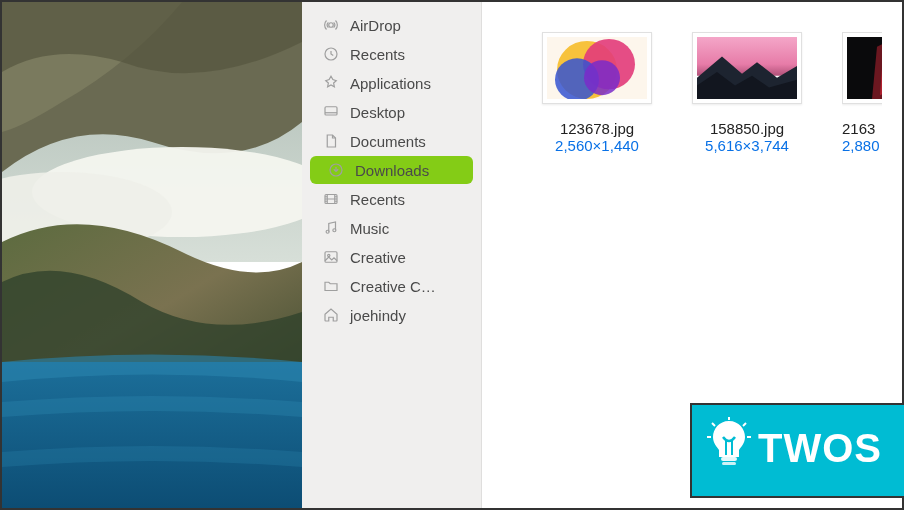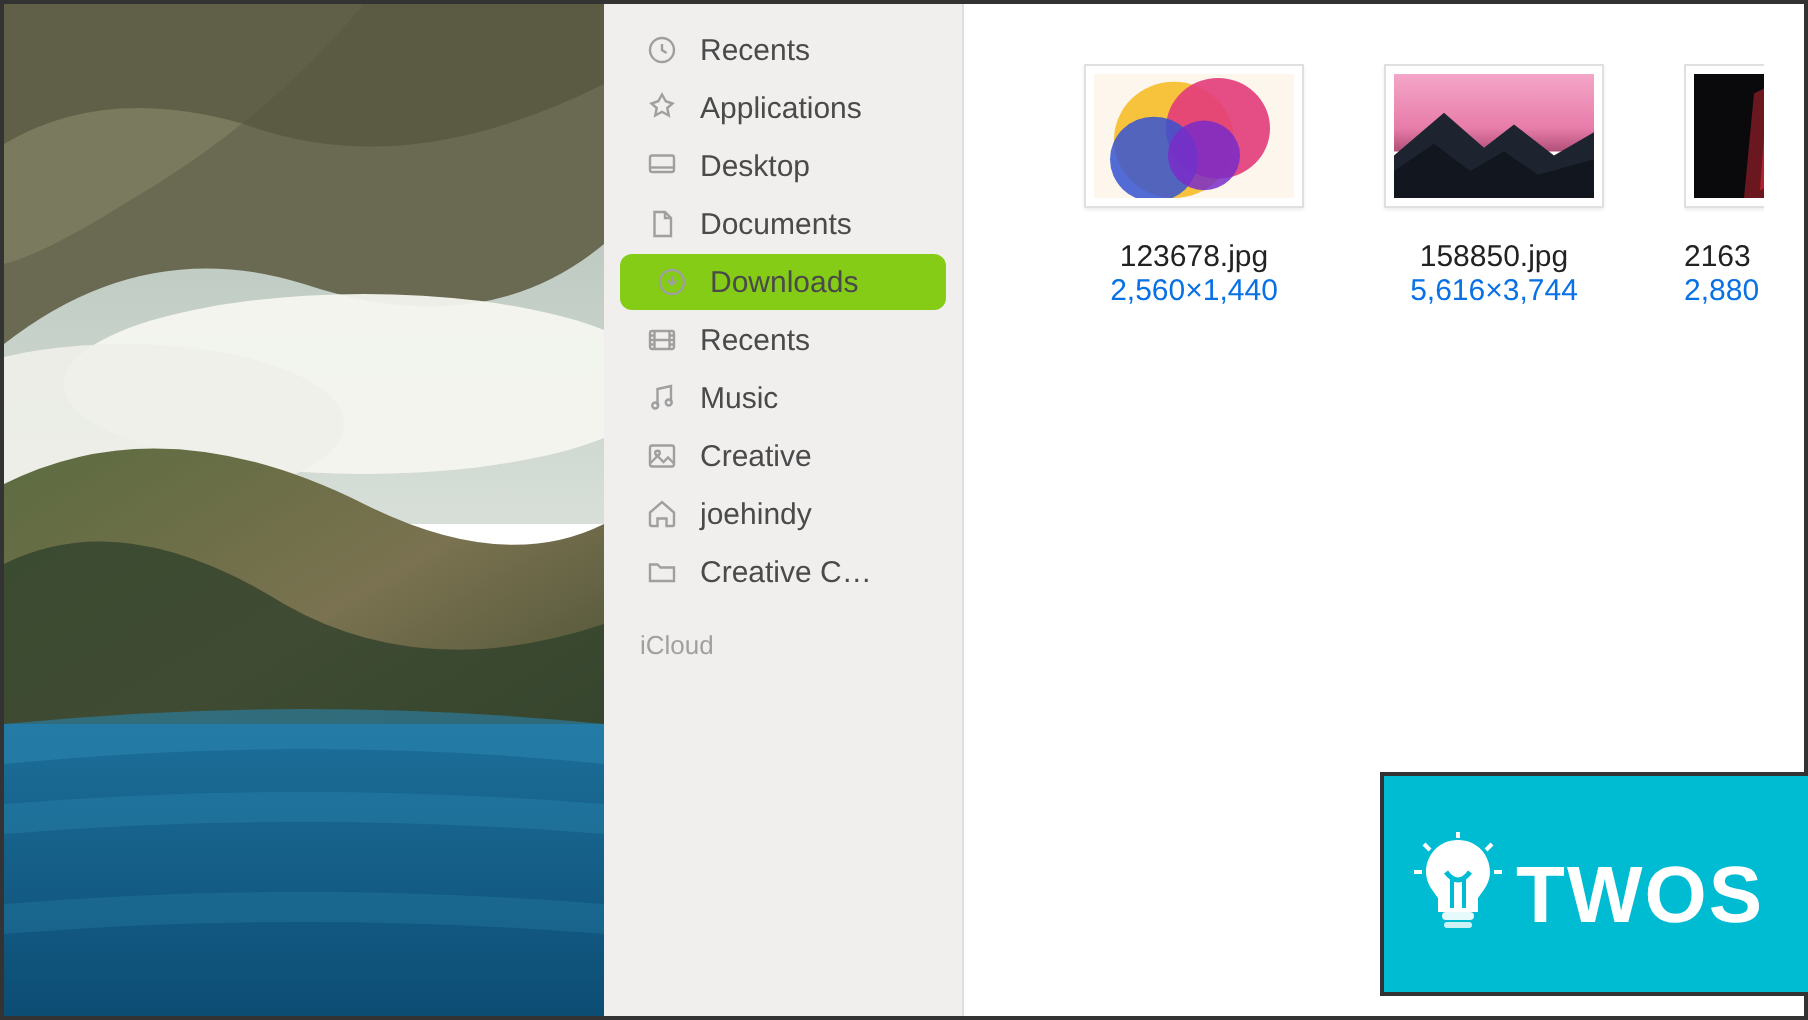--- a/index.html
+++ b/index.html
@@ -100,21 +100,21 @@
 .file.clipped .thumb { width:60px; }
 .badge {
   position: absolute;
   right: 0;
   bottom: 12px;
   background: #00bcd3;
   color: #fff;
   font-weight: 800;
   font-size: 40px;
   letter-spacing: 1px;
-  padding: 28px 22px 16px 14px;
+  padding: 12px 22px 16px 14px;
   display: flex;
   align-items: center;
   gap: 6px;
   font-family: Arial, sans-serif;
   border: 2px solid #333;
   border-right: none;
 }
 .badge .bulb { width: 46px; height: 54px; }
 </style>
 </head>
@@ -149,20 +149,29 @@
       <path d="M0 280 Q60 250 140 300 Q210 340 300 310 L300 380 L0 400 Z" fill="#31422c" opacity=".8"></path>
       <rect y="360" width="300" height="150" fill="url(#sea)"></rect>
       <path d="M0 360 Q150 345 300 360 L300 380 Q150 365 0 380 Z" fill="#2a84ad" opacity=".6"></path>
       <path d="M0 400 Q150 388 300 400 L300 415 Q150 403 0 415 Z" fill="#2a84ad" opacity=".4"></path>
       <path d="M0 450 Q150 438 300 450 L300 465 Q150 453 0 465 Z" fill="#2a84ad" opacity=".3"></path>
     </svg>
   </div>
 
   <div class="sidebar">
 
+    <div class="sidebar-item">
+      <span class="icon">
+        <svg viewBox="0 0 24 24" fill="none" stroke="currentColor" stroke-width="1.6">
+            <circle cx="12" cy="12" r="3"></circle>
+            <path d="M6 18a8.5 8.5 0 0 1 0-12M18 6a8.5 8.5 0 0 1 0 12M8.5 15.5a5 5 0 0 1 0-7M15.5 8.5a5 5 0 0 1 0 7"></path>
+          </svg>
+      </span>
+      <span class="label">AirDrop</span>
+    </div>
 
     <div class="sidebar-item">
       <span class="icon">
         <svg viewBox="0 0 24 24" fill="none" stroke="currentColor" stroke-width="1.6">
             <circle cx="12" cy="12" r="8"></circle>
             <path d="M12 8v4l3 2"></path>
           </svg>
       </span>
       <span class="label">Recents</span>
     </div>
@@ -234,36 +243,35 @@
             <circle cx="9" cy="10" r="1.5"></circle>
             <path d="M4 17l5-5 4 4 3-3 4 4"></path>
           </svg>
       </span>
       <span class="label">Creative</span>
     </div>
 
     <div class="sidebar-item">
       <span class="icon">
         <svg viewBox="0 0 24 24" fill="none" stroke="currentColor" stroke-width="1.6">
+            <path d="M4 7h5l2 2h9v9H4z"></path>
+          </svg>
+      </span>
+      <span class="label">Creative C…</span>
+    </div>
+
+    <div class="sidebar-item">
+      <span class="icon">
+        <svg viewBox="0 0 24 24" fill="none" stroke="currentColor" stroke-width="1.6">
             <path d="M4 11l8-7 8 7v8a1 1 0 0 1-1 1h-4v-5h-6v5H5a1 1 0 0 1-1-1z"></path>
           </svg>
       </span>
       <span class="label">joehindy</span>
     </div>
 
-    <div class="sidebar-item">
-      <span class="icon">
-        <svg viewBox="0 0 24 24" fill="none" stroke="currentColor" stroke-width="1.6">
-            <path d="M4 7h5l2 2h9v9H4z"></path>
-          </svg>
-      </span>
-      <span class="label">Creative C…</span>
-    </div>
-
-    <div class="section-header">iCloud</div>
   </div>
 
   <div class="content">
 
     <div class="file">
       <div class="thumb">
         <div class="thumb-inner">
           <svg width="100%" height="100%" viewBox="0 0 100 64" preserveAspectRatio="none">
             <rect width="100" height="64" fill="#fdf6ec"></rect>
             <circle cx="40" cy="34" r="30" fill="#f7c23c"></circle>

